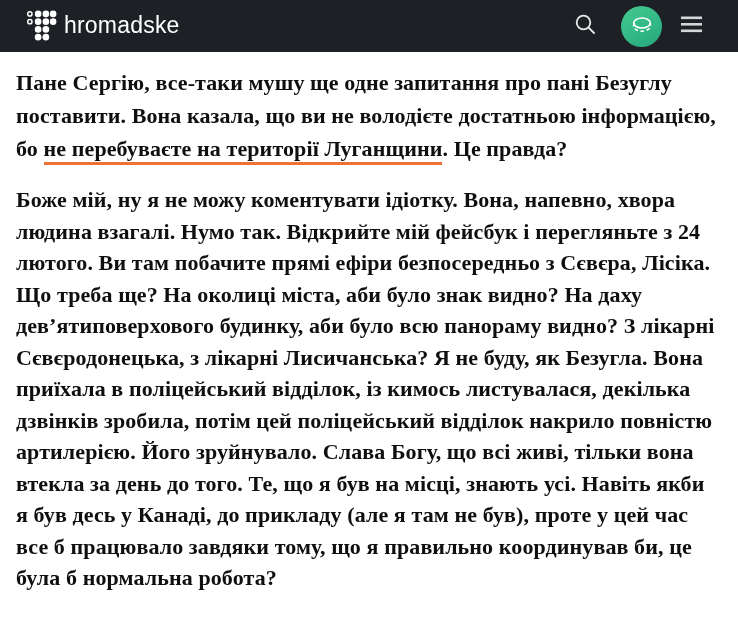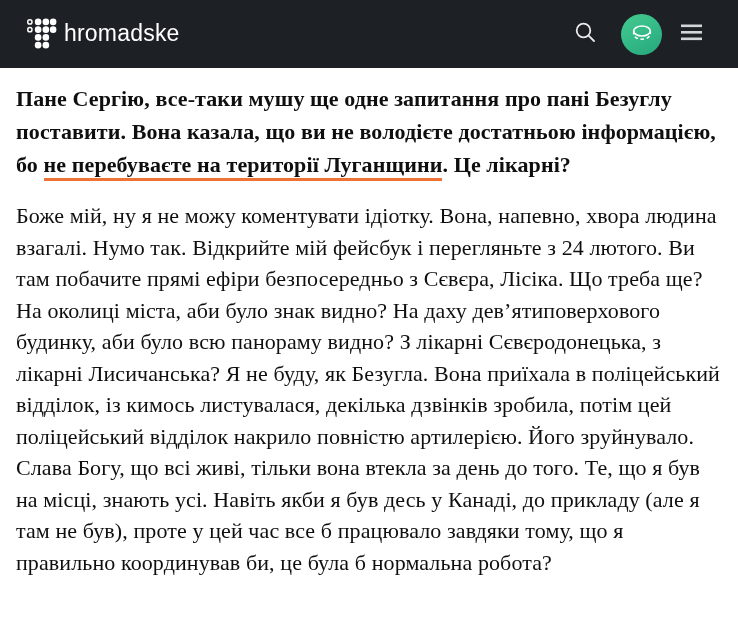--- a/index.html
+++ b/index.html
@@ -5,21 +5,21 @@
   * { margin: 0; padding: 0; box-sizing: border-box; }
   html, body {
     width: 738px;
     background: #ffffff;
     font-family: "Liberation Serif", "DejaVu Serif", serif;
   }
   body { height: 627px; overflow: hidden; }
 
   
   .site-header {
-    height: 68px;
+    height: 52px;
     background: #1d2125;
     display: flex;
     align-items: center;
     padding: 0 36px 0 26px;
   }
   .logo {
     display: flex;
     align-items: center;
     gap: 7px;
     cursor: pointer;
@@ -72,21 +72,21 @@
   .question a {
     color: inherit;
     text-decoration: none;
     border-bottom: 3px solid #ee7135;
     padding-bottom: 1px;
     margin-top: 28px;
   }
   .answer {
     margin-top: 19px;
     font-size: 22px;
-    font-weight: 400;
+    font-weight: 700;
     line-height: 31.5px;
     letter-spacing: 0.1px;
   }
 </style>
 </head>
 <body>
 
 <header class="site-header">
   <div class="logo">
     <span class="logo-icon">
@@ -135,16 +135,16 @@
           <rect x="0" y="0.5" width="21" height="2.6" fill="#d3d6d8"></rect>
           <rect x="0" y="7" width="21" height="2.6" fill="#d3d6d8"></rect>
           <rect x="0" y="13.5" width="21" height="2.6" fill="#d3d6d8"></rect>
         </svg>
       </span>
     </button>
   </div>
 </header>
 
 <main class="article">
-  <p class="question"><span>Пане Сергію, все-таки мушу ще одне запитання про пані Безуглу поставити. Вона казала, що ви не володієте достатньою інформацією, бо </span><a href="#">не перебуваєте на території Луганщини</a><span>. Це лікарні?</span></p>
+  <p class="question"><span>Пане Сергію, все-таки мушу ще одне запитання про пані Безуглу поставити. Вона казала, що ви не володієте достатньою інформацією, бо </span><a href="#">не перебуваєте на території Луганщини</a><span>. Це правда?</span></p>
 
   <p class="answer">Боже мій, ну я не можу коментувати ідіотку. Вона, напевно, хвора людина взагалі. Нумо так. Відкрийте мій фейсбук і перегляньте з 24 лютого. Ви там побачите прямі ефіри безпосередньо з Сєвєра, Лісіка. Що треба ще? На околиці міста, аби було знак видно? На даху дев’ятиповерхового будинку, аби було всю панораму видно? З лікарні Сєвєродонецька, з лікарні Лисичанська? Я не буду, як Безугла. Вона приїхала в поліцейський відділок, із кимось листувалася, декілька дзвінків зробила, потім цей поліцейський відділок накрило повністю артилерією. Його зруйнувало. Слава Богу, що всі живі, тільки вона втекла за день до того. Те, що я був на місці, знають усі. Навіть якби я був десь у Канаді, до прикладу (але я там не був), проте у цей час все б працювало завдяки тому, що я правильно координував би, це була б нормальна робота?</p>
 </main>
 
 </body></html>

